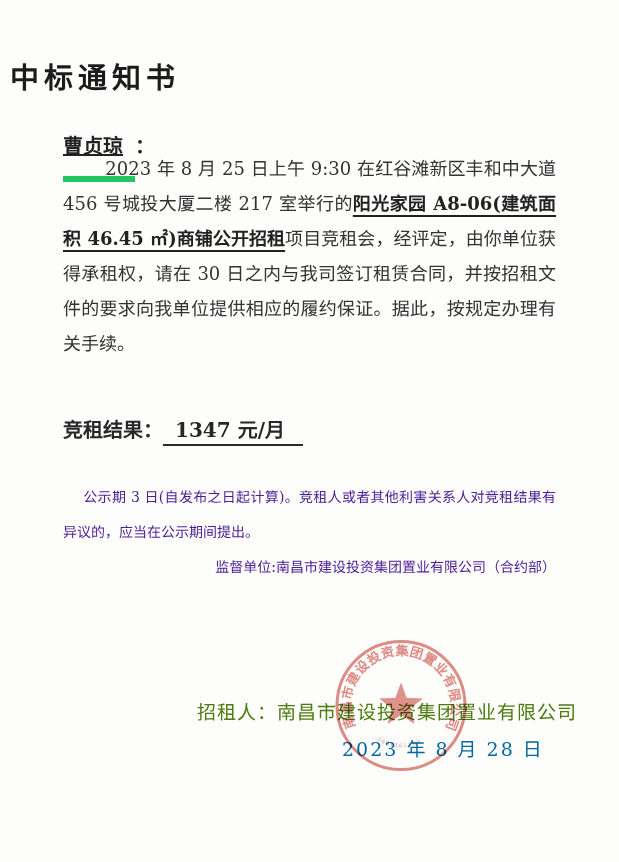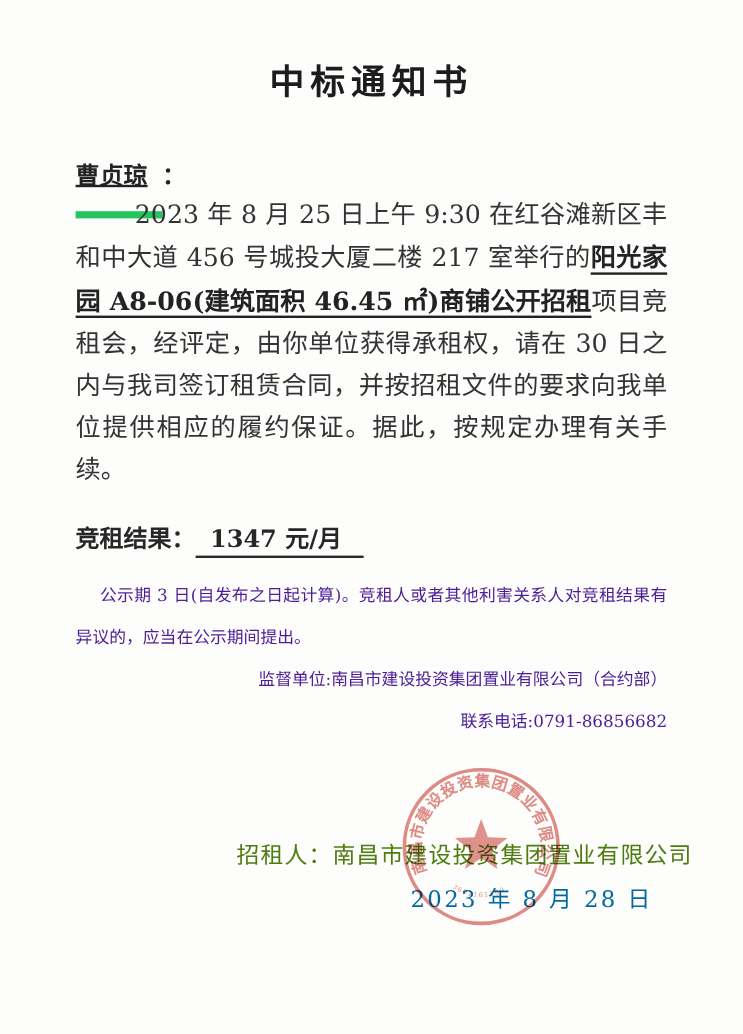--- a/index.html
+++ b/index.html
@@ -2,44 +2,44 @@
 <html lang="zh-CN"><head>
 <meta charset="utf-8">
 <style>
   html,body { margin:0; padding:0; background:#ffffff; }
   body { font-family:"DejaVu Serif","Liberation Serif",serif; }
   .page {
     position:relative; width:619px; height:862px; margin:0 auto;
     background:#fdfdfc; overflow:hidden; color:#333;
   }
   .title {
-    position:absolute; top:44px; left:0; right:0; margin:0;
-    text-align:center; font-size:29px; font-weight:700;
+    position:absolute; top:44px; left:0; right:0; margin:10px;
+    text-align:left; font-size:29px; font-weight:700;
     letter-spacing:5px; color:#1c1c1c;
   }
   .addressee {
     position:absolute; top:130px; left:63px;
     font-size:20px; font-weight:700; color:#222;
   }
   .addressee .name {
     border-bottom:6px solid #22c55e; padding-right:12px; padding-bottom:18px;text-decoration:underline;
   }
   .body-para {
-    position:absolute; top:162px; left:63px; width:493px; margin:0;
-    font-size:21px; line-height:35px; text-align:justify;
+    position:absolute; top:151px; left:63px; width:493px; margin:0;
+    font-size:18px; line-height:35px; text-align:justify;
     text-indent:2.35em; color:#333;
   }
   .hl {
     font-weight:700; color:#222;
     text-decoration:underline; text-decoration-thickness:1.6px;
     text-underline-offset:5px;
   }
   .result {
     position:absolute; top:414px; left:63px;
-    font-size:20px; font-weight:700; color:#272727;margin-top:19px;
+    font-size:20px; font-weight:700; color:#272727;
   }
   .result-value {
     border-bottom:2px solid #2a2a2a; padding:0 18px 2px 12px;
   }
   .notice-block {
     position:absolute; top:480px; left:63px; width:493px;
     font-size:14px; line-height:35px; color:#4c1d95;
   }
   .notice { margin:0; text-indent:1.45em; text-align:justify; }
   .indent1 { padding-left:1.45em;text-align:right; }
@@ -76,21 +76,20 @@
     <span>2023 年 8 月 25 日上午 9:30 在红谷滩新区丰和中大道 456 号城投大厦二楼 217 室举行的</span><span class="hl">阳光家园 A8-06(建筑面积 46.45 ㎡)商铺公开招租</span><span>项目竞租会，经评定，由你单位获得承租权，请在 30 日之内与我司签订租赁合同，并按招租文件的要求向我单位提供相应的履约保证。据此，按规定办理有关手续。</span>
   </p>
 
   <div class="result">
     <span class="result-label">竞租结果：</span><span class="result-value">1347 元/月</span>
   </div>
 
   <div class="notice-block">
     <p class="notice">公示期 3 日(自发布之日起计算)。竞租人或者其他利害关系人对竞租结果有异议的，应当在公示期间提出。</p>
     <div class="indent1">监督单位:南昌市建设投资集团置业有限公司（合约部）</div>
-    <div class="indent1">联系电话:0791-86856682</div>
   </div>
 
   <div class="signature">
     <span>招租人：</span><span>南昌市建设投资集团置业有限公司</span>
   </div>
 
   <div class="date">2023 年 8 月 28 日</div>
 
   <svg class="seal" viewBox="0 0 134 134" aria-hidden="true">
     <defs>

